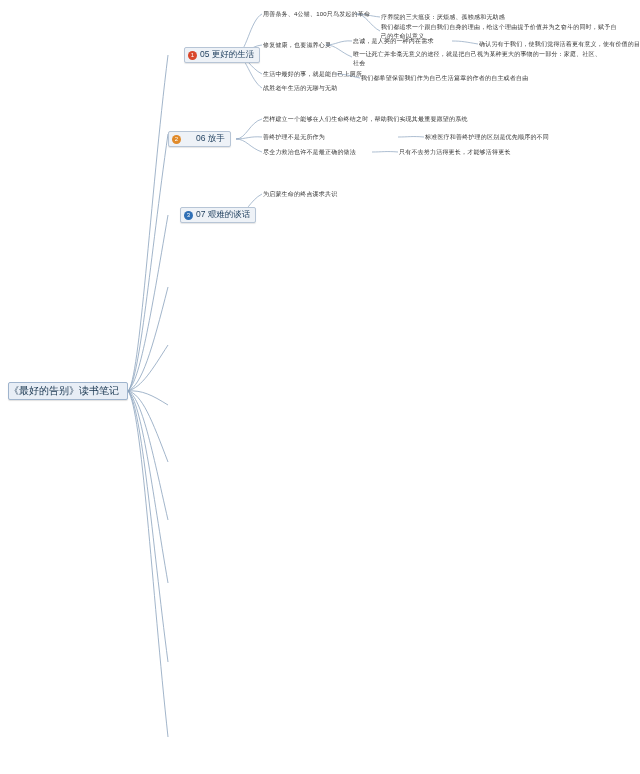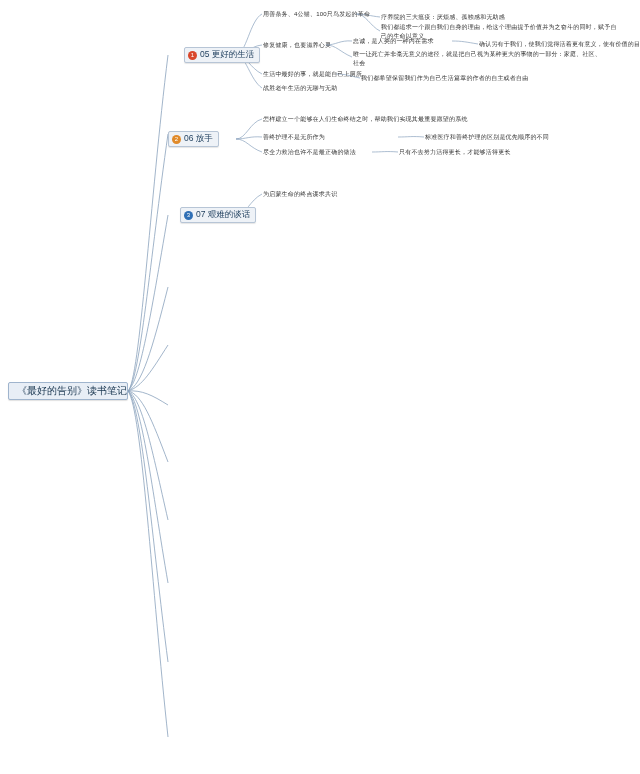--- a/index.html
+++ b/index.html
@@ -16,21 +16,21 @@
   .node{position:absolute;box-sizing:border-box;}
 
   
   .root{
     left:8px;top:382px;
     width:120px;height:18px;
     background:#e8eef6;
     border:1px solid #9fb4cd;
     border-radius:2px;
     box-shadow:0 1px 1px rgba(0,0,0,.12);
-    display:flex;align-items:center;justify-content:flex-end;
+    display:flex;align-items:center;justify-content:flex-start;
     font-size:10px;color:#18354f;
     white-space:nowrap;
   }
 
   
   .l1{
     background:#eef2f7;
     border:1px solid #b7c5d6;
     border-radius:2px;
     height:16px;
@@ -124,21 +124,21 @@
   <div class="node leaf" style="left:263px;top:41px;">修复健康，也要滋养心灵</div>
   <div class="node leaf" style="left:353px;top:37px;">忠诚，是人类的一种内在需求</div>
   <div class="node leaf" style="left:479px;top:40px;">确认另有于我们，使我们觉得活着更有意义，使有价值的目标</div>
   <div class="node leaf wrapbox" style="left:353px;top:50px;width:250px;">唯一让死亡并非毫无意义的途径，就是把自己视为某种更大的事物的一部分：家庭、社区、社会</div>
 
   <div class="node leaf" style="left:263px;top:70px;">生活中最好的事，就是能自己上厕所</div>
   <div class="node leaf" style="left:361px;top:74px;">我们都希望保留我们作为自己生活篇章的作者的自主或者自由</div>
 
   <div class="node leaf" style="left:263px;top:84px;">战胜老年生活的无聊与无助</div>
 
-  <div class="node l1" style="left:168px;top:131px;">
+  <div class="node l1" style="left:168px;top:131px;gap:12px;">
     <span class="badge orange">2</span>
     <span>06 放手</span>
   </div>
 
   <div class="node leaf" style="left:263px;top:115px;">怎样建立一个能够在人们生命终结之时，帮助我们实现其最重要愿望的系统</div>
   <div class="node leaf" style="left:263px;top:133px;">善终护理不是无所作为</div>
   <div class="node leaf" style="left:425px;top:133px;">标准医疗和善终护理的区别是优先顺序的不同</div>
   <div class="node leaf" style="left:263px;top:148px;">尽全力救治也许不是最正确的做法</div>
   <div class="node leaf" style="left:399px;top:148px;">只有不去努力活得更长，才能够活得更长</div>
 

